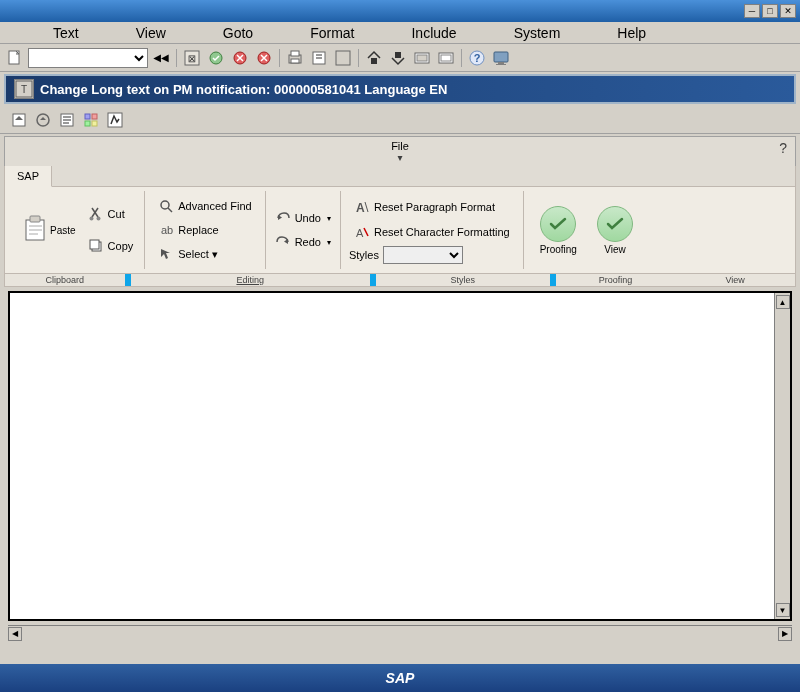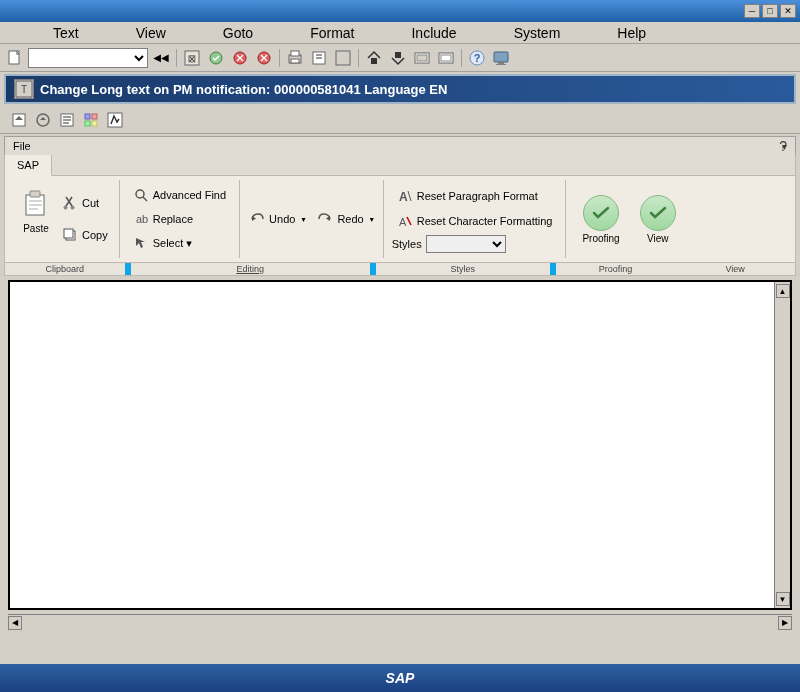--- a/index.html
+++ b/index.html
@@ -190,21 +190,21 @@
     
     .clipboard-group {
       display: flex;
       flex-direction: row;
       align-items: stretch;
       border-right: 1px solid #c0b8b0;
       padding: 4px 6px;
     }
     .clipboard-paste {
       display: flex;
-      flex-direction: column;
+      flex-direction: row;
       align-items: center;
       padding: 2px 6px;
       cursor: pointer;
       border: 1px solid transparent;
       font-size: 10px;
     }
     .clipboard-paste-icon {
       font-size: 24px;
       line-height: 1;
     }
@@ -542,21 +542,21 @@
   <div class="toolbar-btn">
     <svg width="16" height="16" viewBox="0 0 16 16">
         <rect x="1" y="1" width="14" height="14" fill="white" stroke="#666"></rect>
         <path d="M4 12 L7 4 L10 10 L12 7" fill="none" stroke="#333" stroke-width="1.5"></path>
       </svg>
   </div>
 </div>
 
 <div style="background:#d4d0c8; padding:2px 4px; flex:1; position:relative;">
 
-  <div style="background:#e0dcd4; border:1px solid #a0a0a0; border-bottom:none; display:flex; align-items:center; justify-content:space-between; padding:3px 8px; position:relative;">
+  <div style="background:#e0dcd4; border:1px solid #a0a0a0; border-bottom:none; display:flex; align-items:center; justify-content:space-between; padding:3px 8px; position:relative;flex-direction:column;">
     <span style="font-size:11px; font-weight:normal;">File</span>
     <span class="expand-triangle">▾</span>
     <span class="help-corner">?</span>
   </div>
 
   <div class="ribbon-container" style="margin:0 0 0 0; border-top:none;">
 
     <div class="ribbon-tabs">
       <div class="ribbon-tab active">SAP</div>
     </div>
@@ -621,21 +621,21 @@
         <div class="ribbon-btn">
           <div class="ribbon-btn-icon">
             <svg width="14" height="14" viewBox="0 0 14 14">
                 <path d="M2 2 L2 10 L5 7 L7 12 L9 11 L7 6 L11 6 Z" fill="#555"></path>
               </svg>
           </div>
           <span>Select ▾</span>
         </div>
       </div>
 
-      <div style="display:flex; justify-content:center; gap:2px; padding:4px 4px; border-right:1px solid #c0b8b0;">
+      <div style="display:flex; flex-direction:column; justify-content:center; gap:2px; padding:4px 4px; border-right:1px solid #c0b8b0;">
         <div class="ribbon-btn">
           <div class="ribbon-btn-icon">
             <svg width="14" height="14" viewBox="0 0 14 14">
                 <path d="M2 7 C2 4 5 2 8 2 C11 2 13 4 13 7" fill="none" stroke="#555" stroke-width="1.5"></path>
                 <polygon points="2,4 2,9 6,6.5" fill="#555"></polygon>
               </svg>
           </div>
           <span>Undo</span>
           <span style="font-size:8px; margin-left:2px;">▾</span>
         </div>

